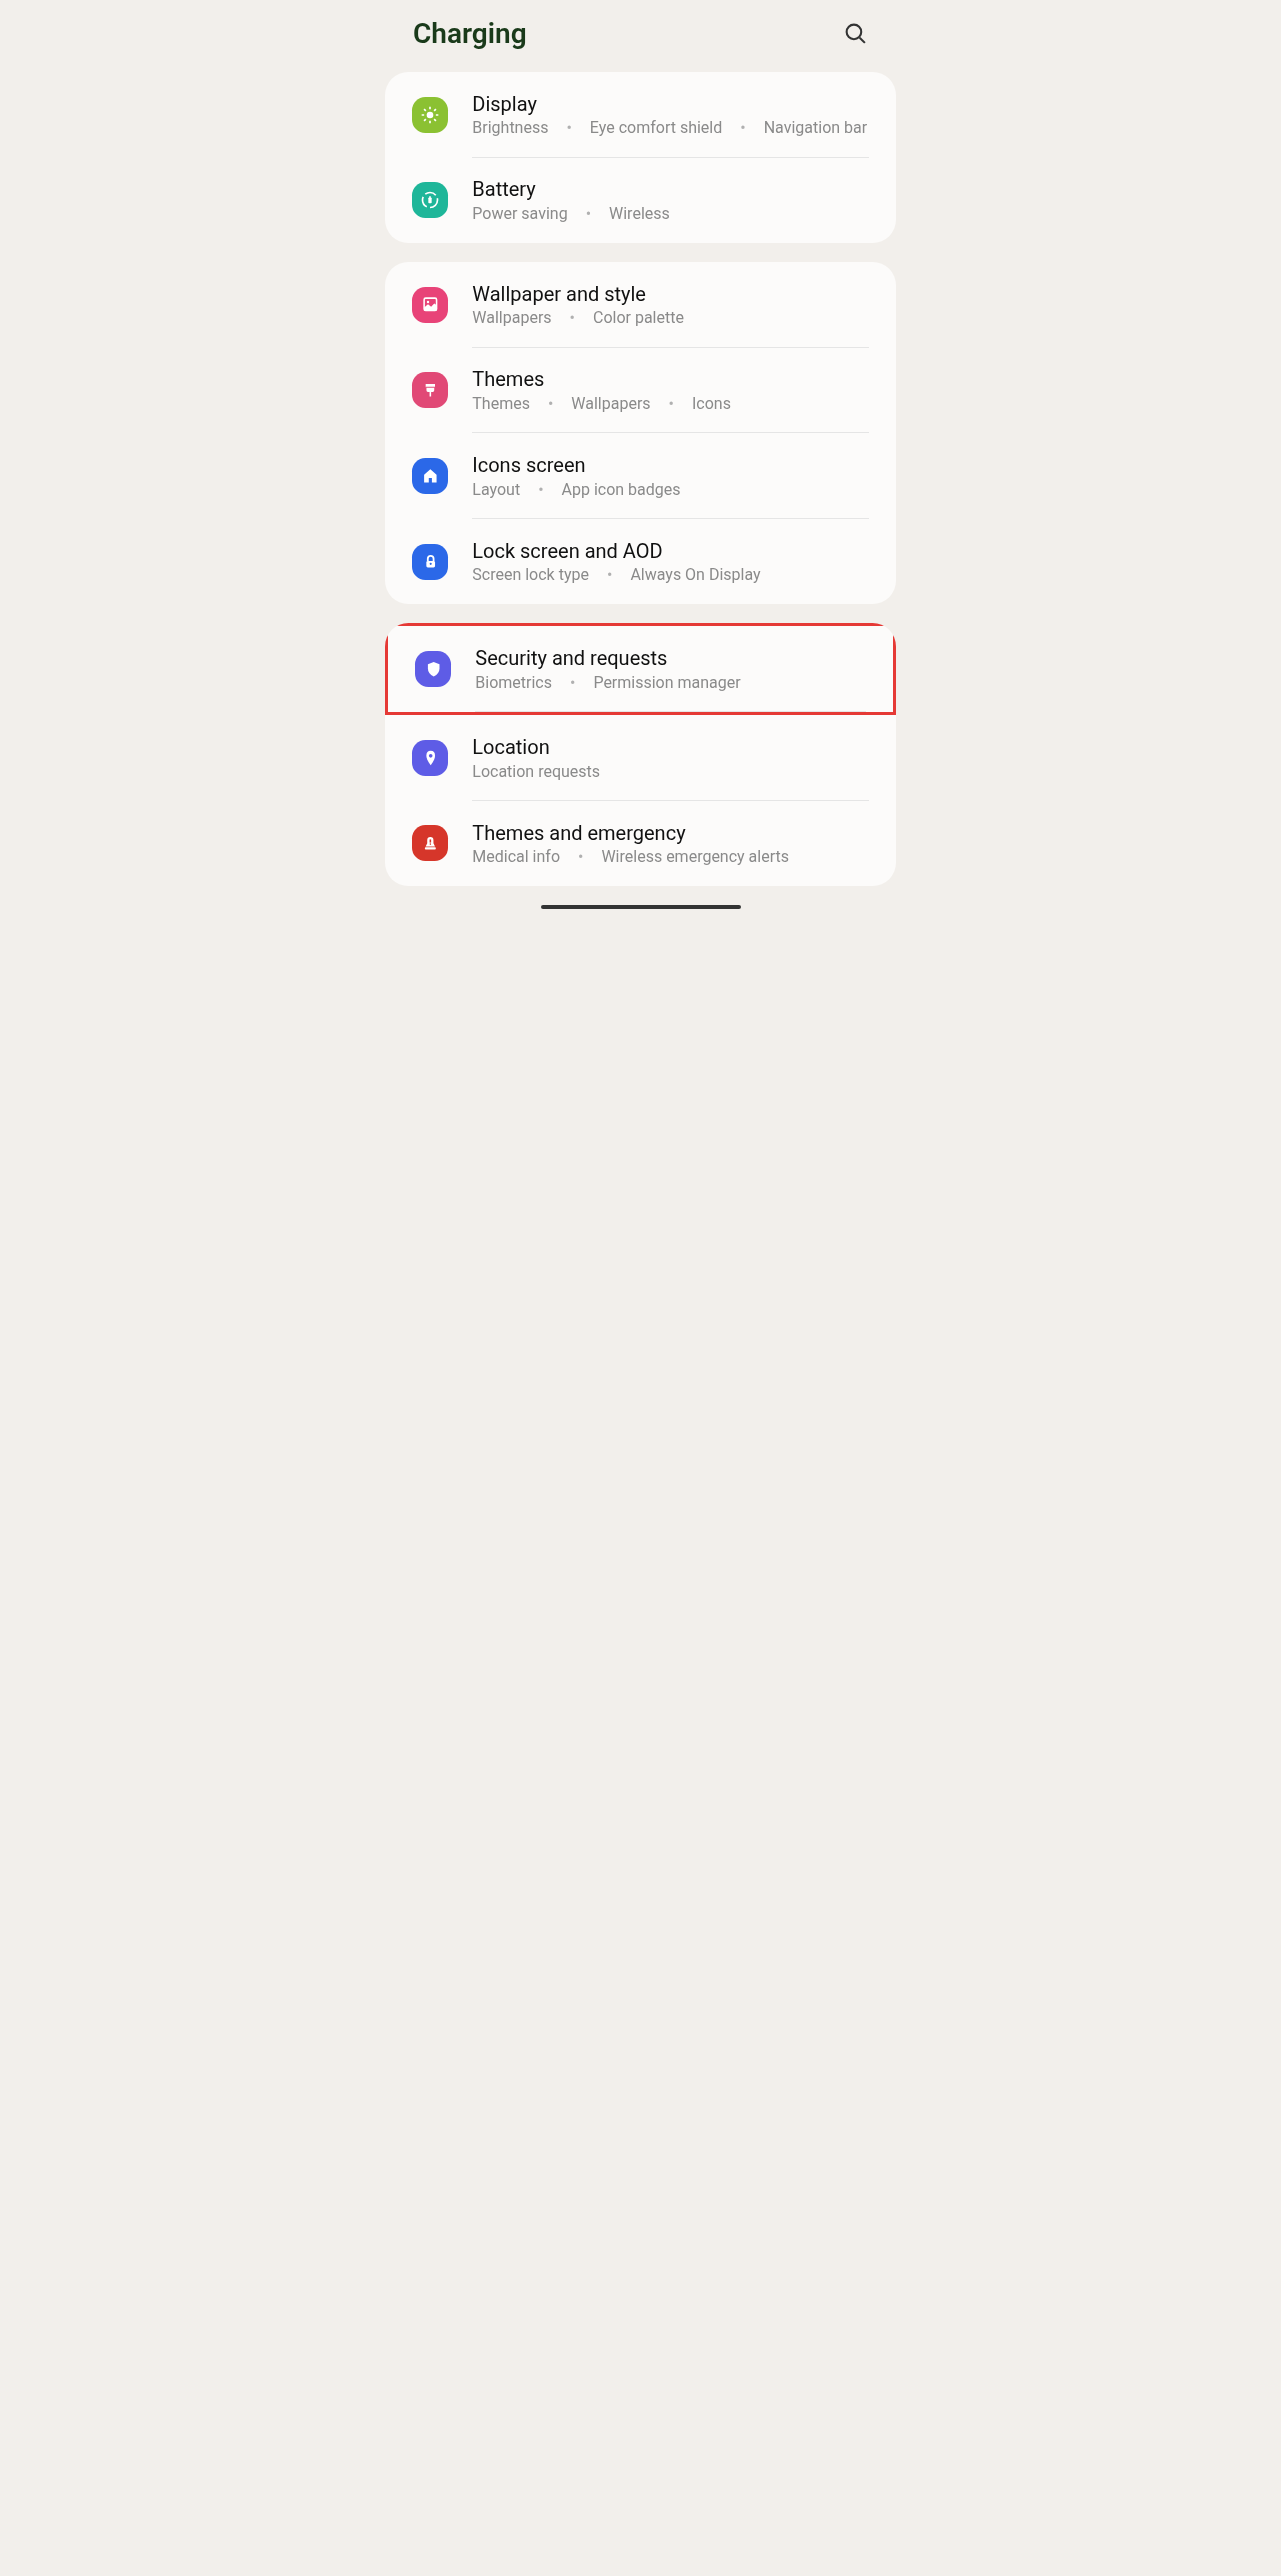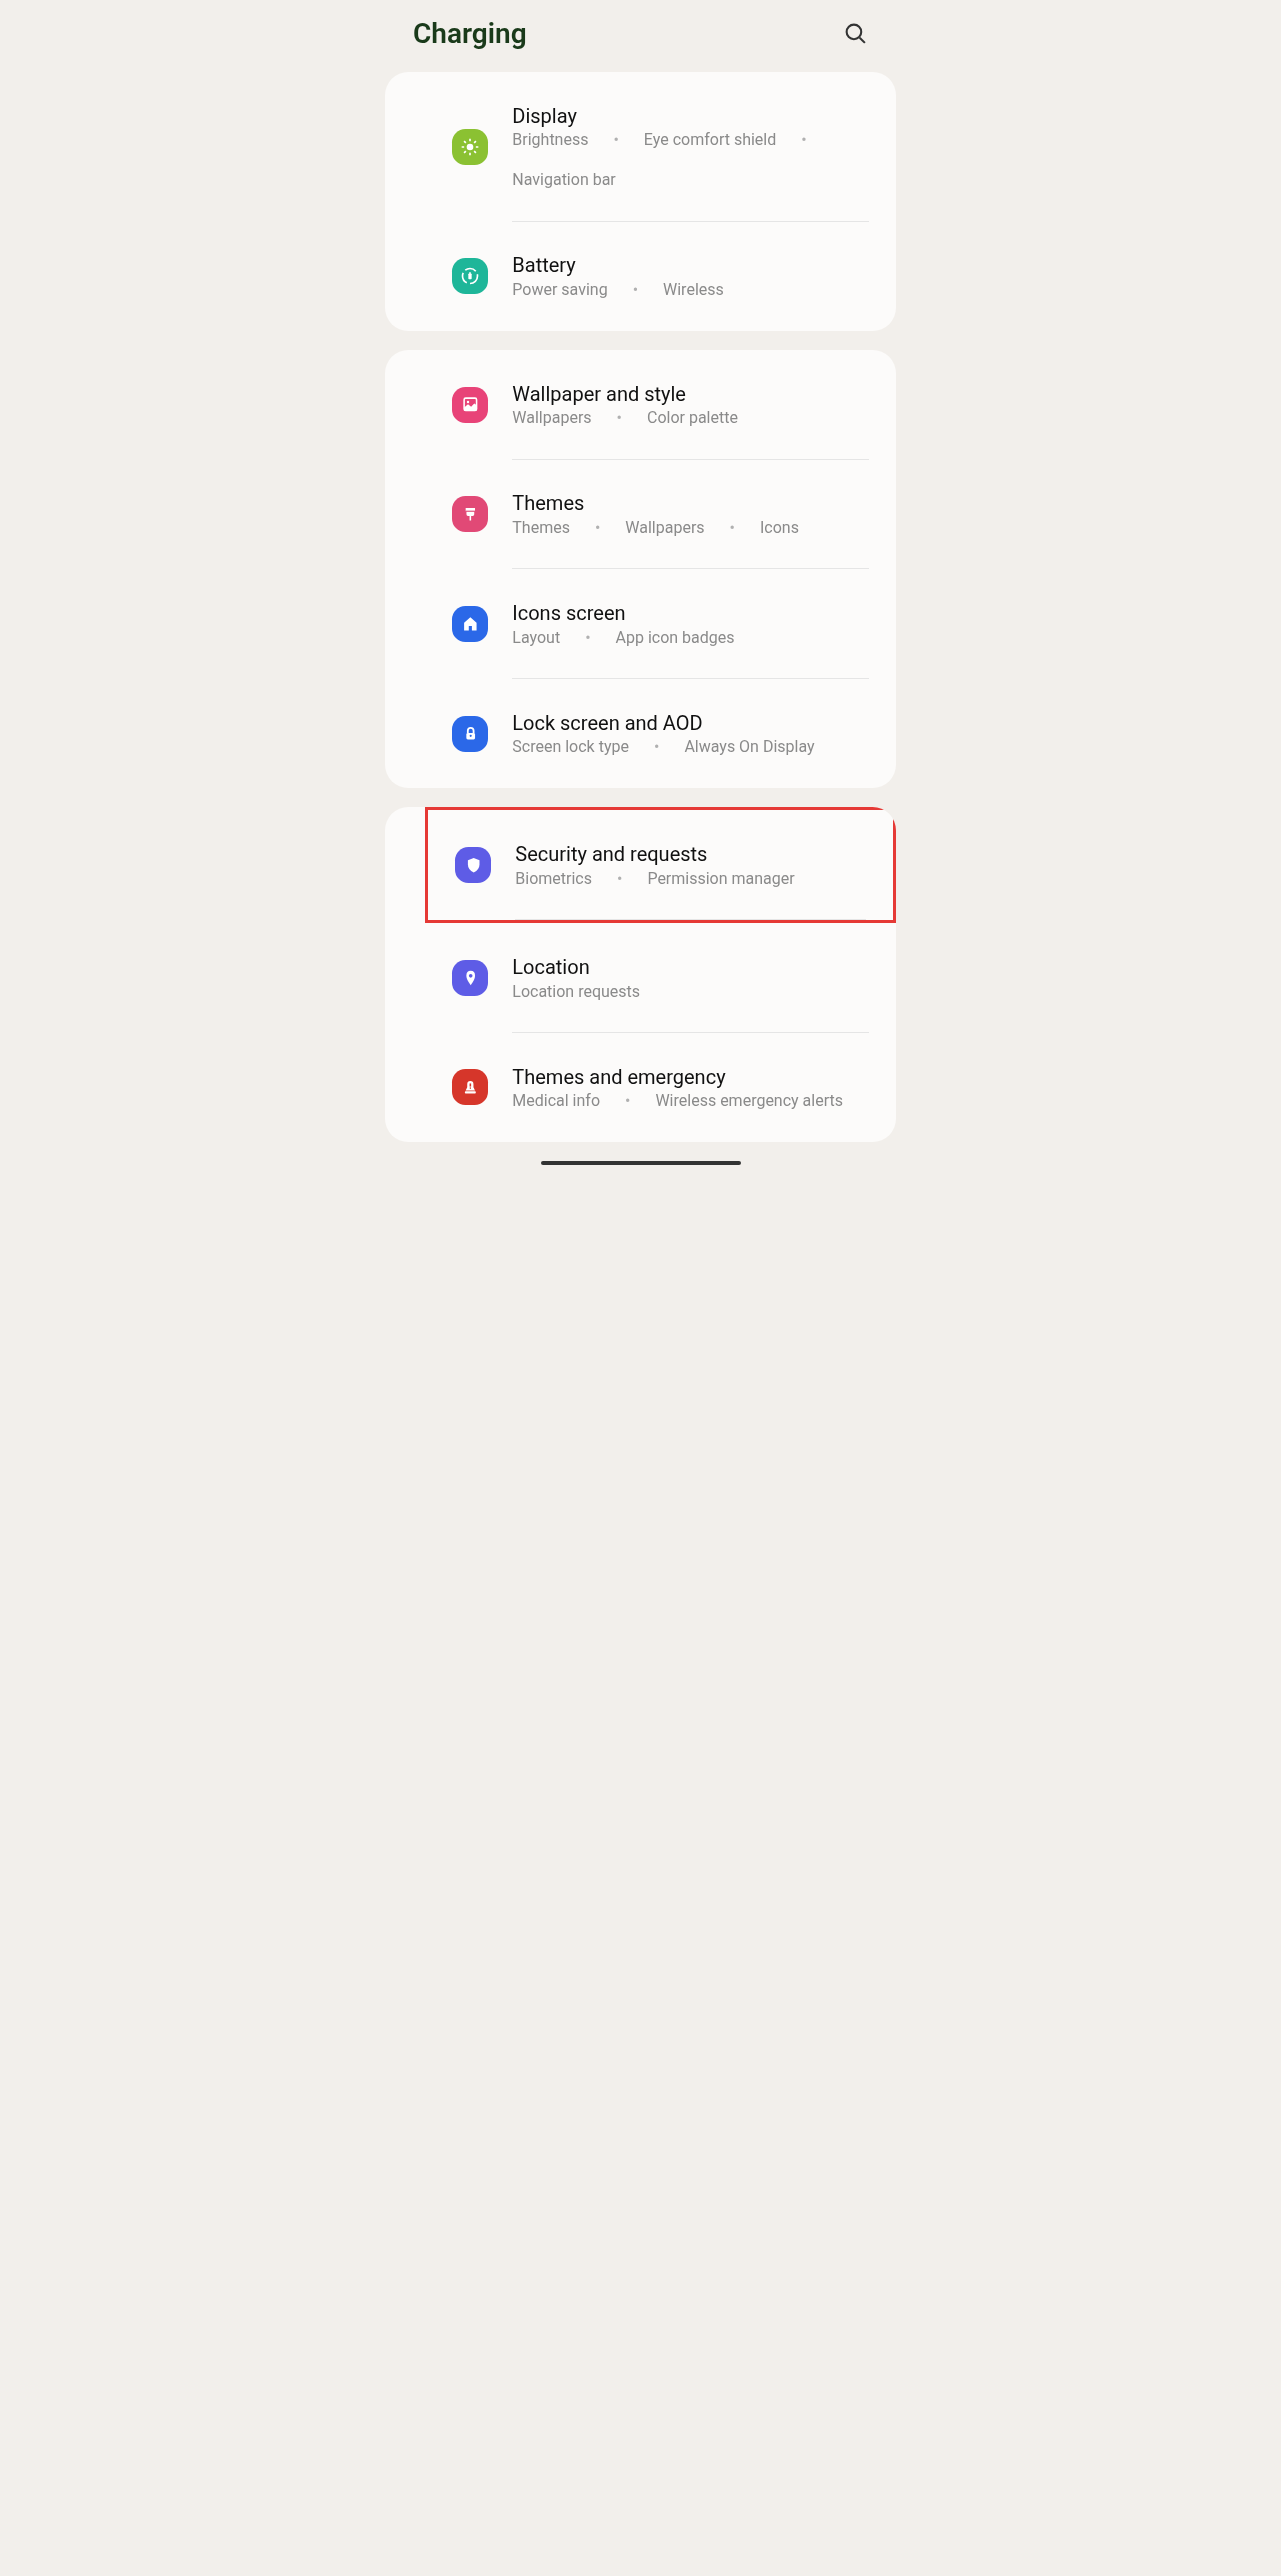--- a/index.html
+++ b/index.html
@@ -33,23 +33,22 @@
     }
     .card-group {
       background: #fcfbfa;
       border-radius: 23.4px;
       margin: 5.3px 5.3px 18.7px 5.3px;
       overflow: hidden;
     }
     .settings-item {
       display: flex;
       align-items: center;
-      padding: 32px 27px;
+      padding: 20px 27px;
       position: relative;
-      margin-left: 40px;
     }
     .settings-item:not(:last-child)::after {
       content: '';
       position: absolute;
       left: 87px;
       right: 27px;
       bottom: 0;
       height: 0.7px;
       background: #e5e5e5;
     }
@@ -71,21 +70,21 @@
       color: #111;
       font-weight: 400;
       margin-bottom: 2.7px;
     }
     .item-subtitle {
       font-size: 16px;
       color: #8a8a8a;
       display: flex;
       align-items: flex-end;
       flex-wrap: wrap;
-      gap: 21px;
+      gap: 14px;
     }
     .sep {
       color: #b0b0b0;
       padding: 0 4px;
     }
     .highlight-box {
       border: 3.3px solid #e53935;
       position: relative;
     }
     .gesture-bar {

